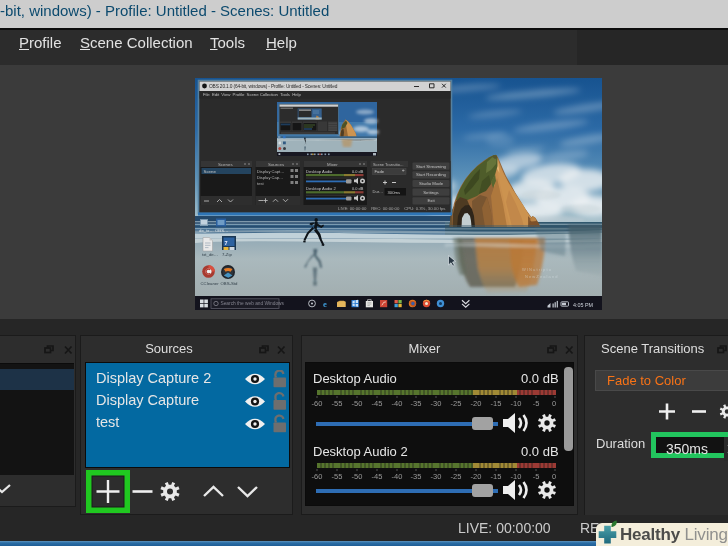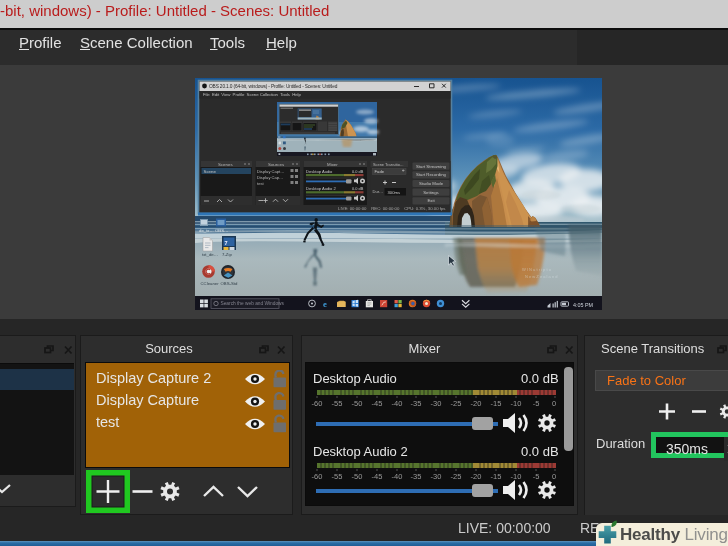--- a/index.html
+++ b/index.html
@@ -6,21 +6,21 @@
   html,body { width:728px; height:546px; overflow:hidden; background:#262626;
     font-family:"Liberation Sans", sans-serif; }
   #root { position:relative; width:728px; height:546px; }
   .abs { position:absolute; }
 </style>
 </head>
 <body>
 <div id="root">
 
   <div class="abs" style="left:0;top:0;width:728px;height:28px;background:#cdcdcd;">
-    <div class="abs" style="left:0;top:2px;font-size:15px;color:#b91c1c;white-space:nowrap;">-bit, windows) - Profile: Untitled - Scenes: Untitled</div>
+    <div class="abs" style="left:0;top:2px;font-size:15px;color:#0c4a6e;white-space:nowrap;">-bit, windows) - Profile: Untitled - Scenes: Untitled</div>
   </div>
   <div class="abs" style="left:0;top:28px;width:728px;height:2px;background:#0c0c0c;"></div>
 
   <div class="abs" style="left:0;top:30px;width:577px;height:35px;background:#2c2c2c;">
     <div class="abs menu" style="left:19px;top:4px;font-size:15px;color:#e2e2e2;"><u>P</u>rofile</div>
     <div class="abs menu" style="left:80px;top:4px;font-size:15px;color:#e2e2e2;"><u>S</u>cene Collection</div>
     <div class="abs menu" style="left:210px;top:4px;font-size:15px;color:#e2e2e2;"><u>T</u>ools</div>
     <div class="abs menu" style="left:266px;top:4px;font-size:15px;color:#e2e2e2;text-align:right;"><u>H</u>elp</div>
   </div>
 
@@ -493,21 +493,21 @@
 
   <div class="abs" style="left:80px;top:335px;width:213px;height:180px;background:#2d2d2d;border:1px solid #1b1b1b;">
     <div class="abs" style="left:0;top:5px;width:176px;text-align:center;font-size:13px;color:#dedede;">Sources</div>
     <svg class="abs" style="left:176px;top:8px;" width="32" height="12" viewBox="0 0 32 12">
       <g stroke="#161616" stroke-width="1.7" fill="none">
         <rect x="3" y="4" width="5.5" height="4.5"></rect>
           <path d="M5.5 4 V2 H11 V6.5 H8.5"></path>
         <path d="M21 2.5 L27.5 9.5 M27.5 2.5 L21 9.5"></path>
       </g>
     </svg>
-    <div class="abs" style="left:4px;top:26px;width:205px;height:106px;background:#a16207;border:1px solid #0b0b0b;">
+    <div class="abs" style="left:4px;top:26px;width:205px;height:106px;background:#0369a1;border:1px solid #0b0b0b;">
       <div class="abs" style="left:10px;top:7px;font-size:14.5px;color:#e6e6e6;">Display Capture 2</div>
       <div class="abs" style="left:10px;top:29px;font-size:14.5px;color:#e6e6e6;">Display Capture</div>
       <div class="abs" style="left:10px;top:51px;font-size:14.5px;color:#e6e6e6;">test</div>
 
       <svg class="abs" style="left:158px;top:7px;" width="46" height="68" viewBox="0 0 46 68">
         <defs>
           <g id="eyerow">
             <path d="M1 9 Q11 -1.5 21 9 Q11 19.5 1 9 Z" fill="#f0f0f0"></path>
             <circle cx="11" cy="9" r="4.1" fill="#131313"></circle>
             <circle cx="11" cy="9" r="1.7" fill="#f0f0f0"></circle>

